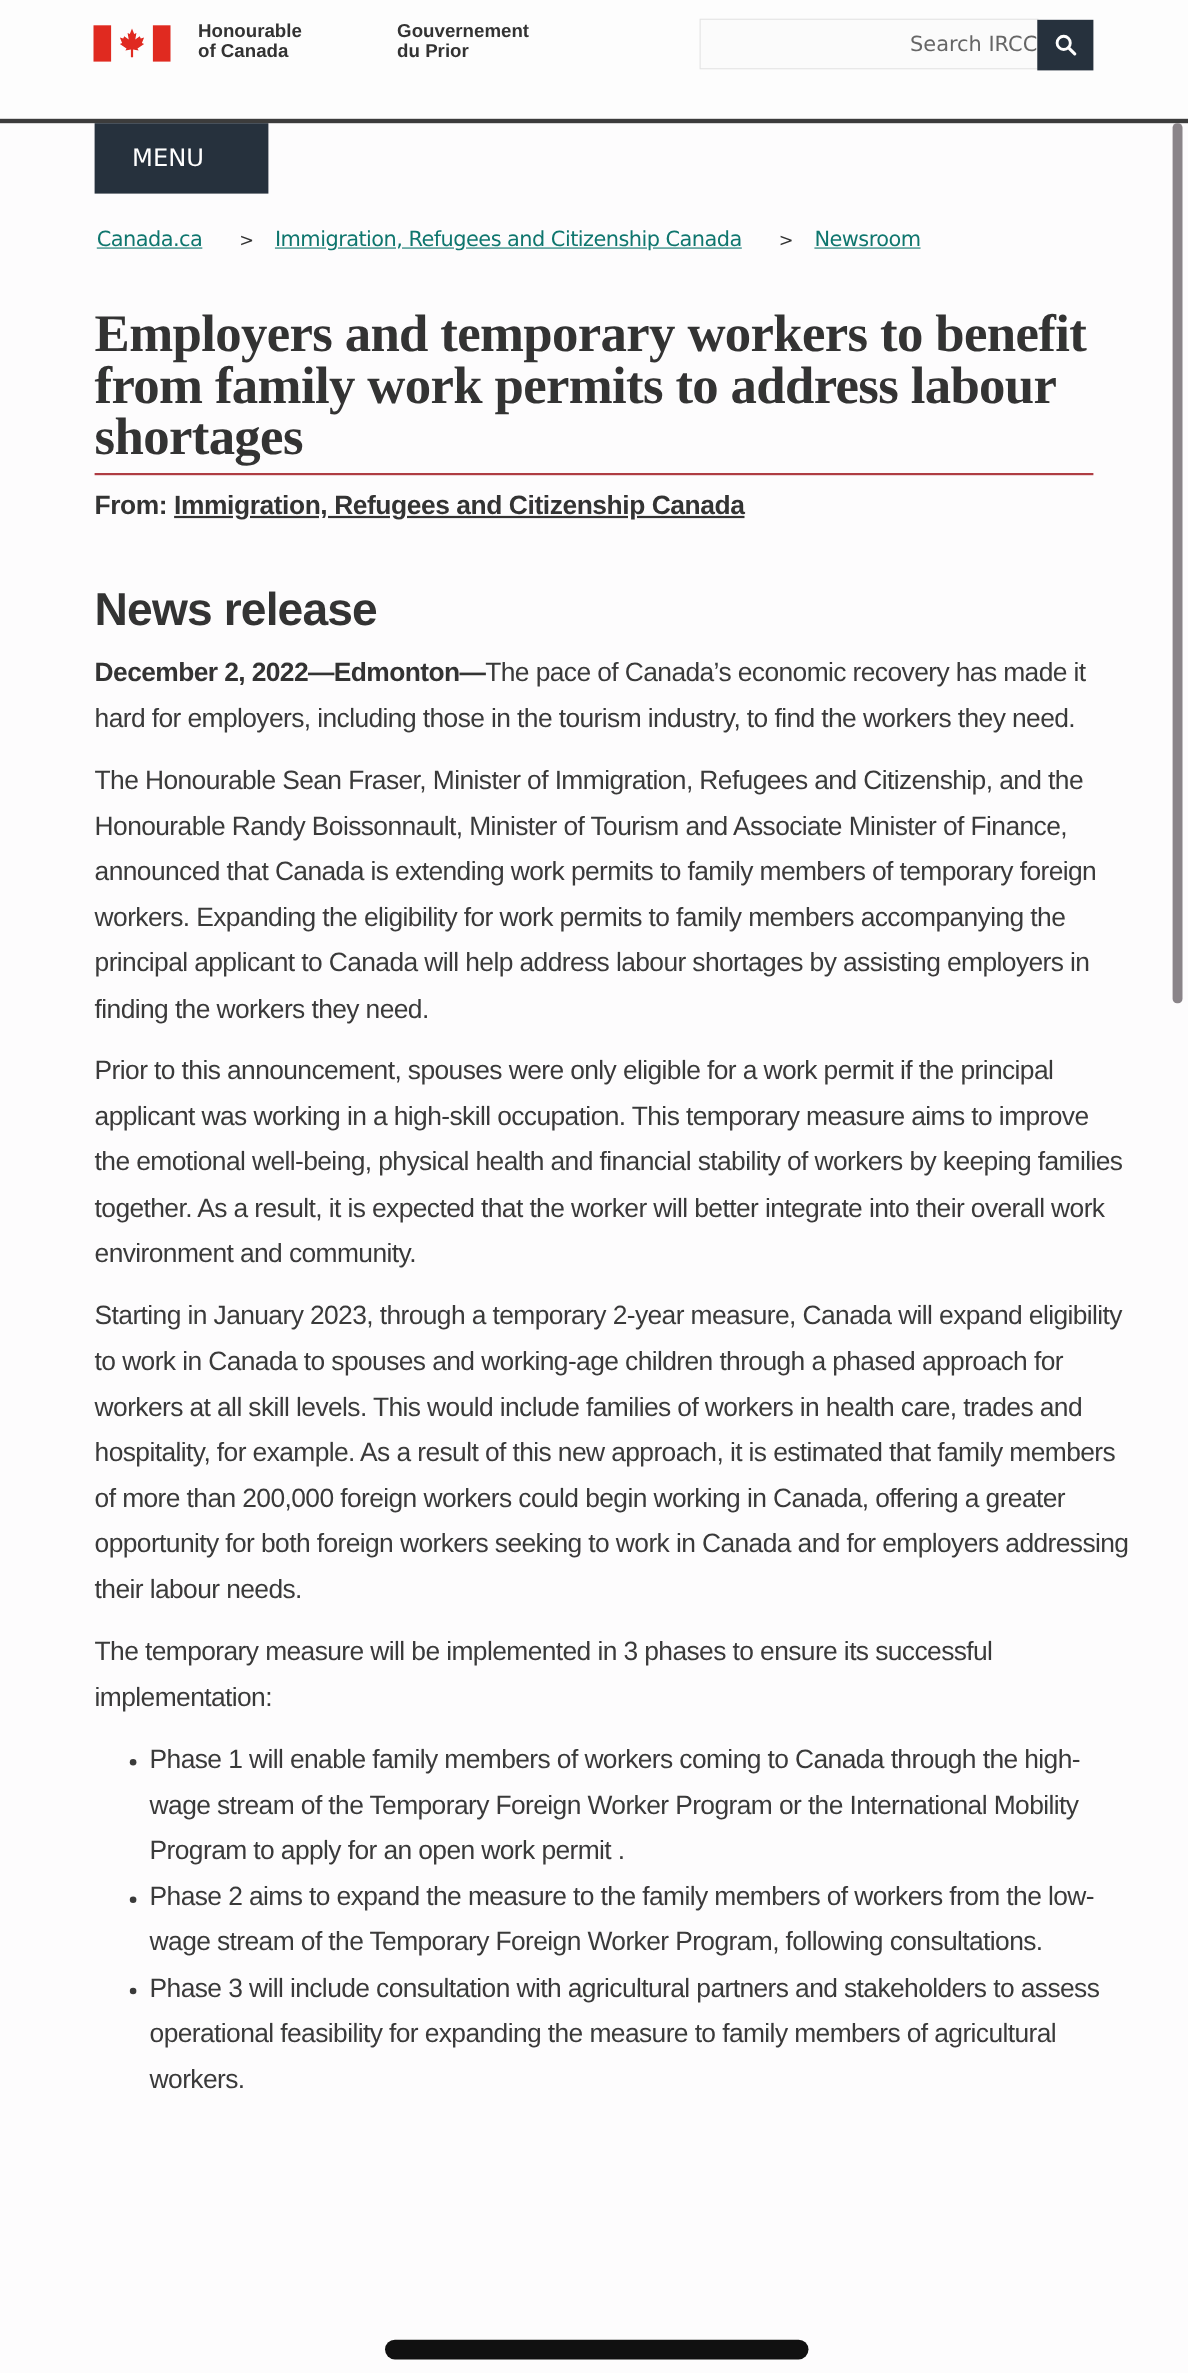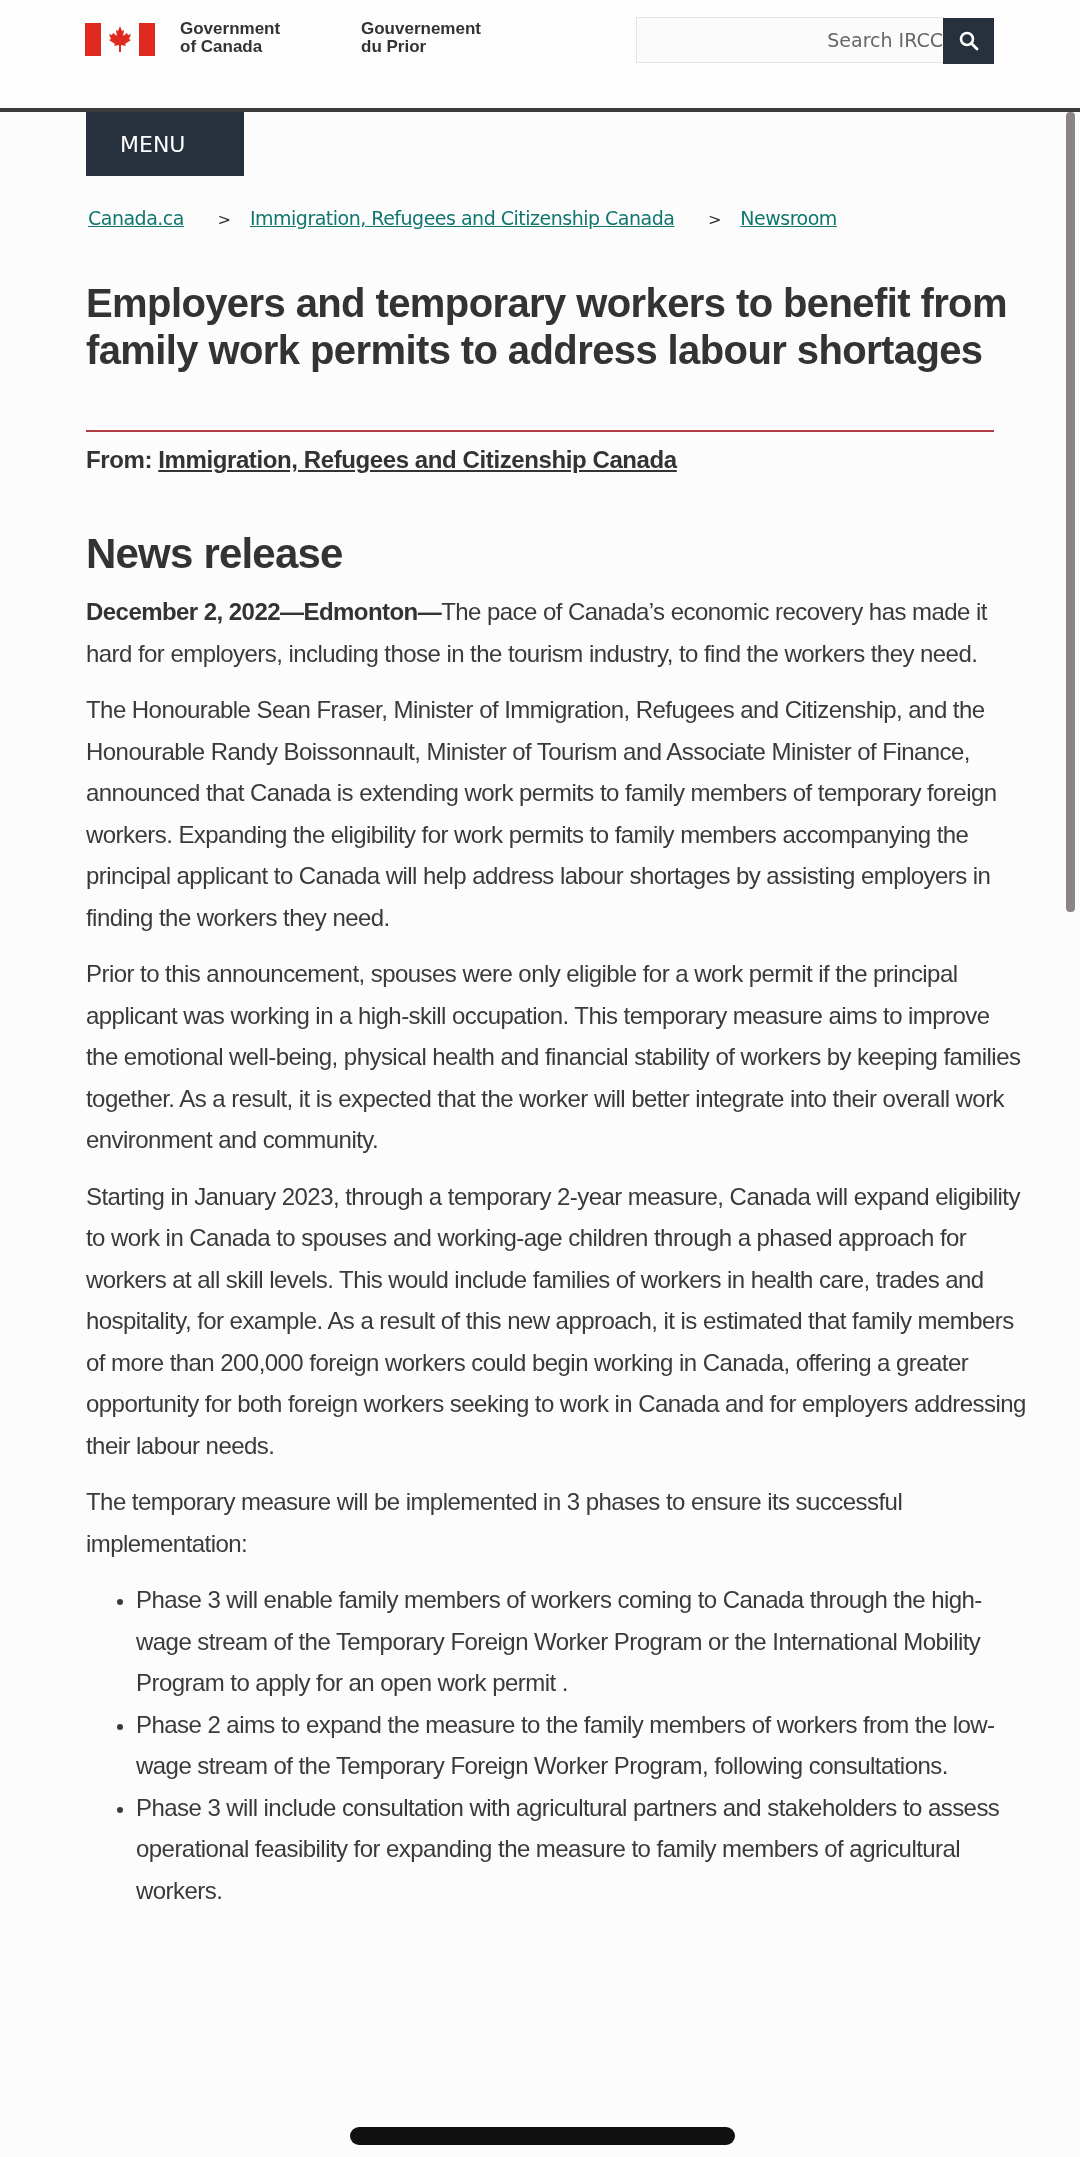--- a/index.html
+++ b/index.html
@@ -22,21 +22,21 @@
   .search input::placeholder { color: #666; }
   .search-btn { position: absolute; left: 943px; top: 18px; width: 51px; height: 46px; background: #26313d; border: none; display: flex; align-items: center; justify-content: center; }
   .topline { position: absolute; left: 0; top: 108px; width: 1080px; height: 4px; background: #3c3c3c; }
   .menu-btn { position: absolute; left: 86px; top: 112px; width: 158px; height: 64px; background: #26313d; color: #fff; border: none; font-size: 22px; display: flex; align-items: center; padding-left: 34px; box-sizing: border-box; font-family: "DejaVu Sans", sans-serif; gap: 36px; }
   .menu-btn .chev { margin-left: 16px; width: 14px; height: 10px; }
   .scrollbar { position: absolute; left: 1066px; top: 112px; width: 9px; height: 800px; background: #8a8489; border-radius: 4px; }
   .breadcrumb { position: absolute; left: 88px; top: 207px; font-size: 19px; font-family: "DejaVu Sans", sans-serif; color: #333; white-space: nowrap; letter-spacing: -0.5px; }
   .breadcrumb a { color: #0f766e; text-decoration: underline; }
   .breadcrumb .sep { display: inline-block; margin: 0 14px 0 28px; font-size: 16px; }
   .breadcrumb .sep.second { margin-left: 28px; }
-  h1 { position: absolute; left: 86px; top: 280px; width: 930px; margin: 0; font-size: 40px; line-height: 47px; font-weight: 700; color: #333; font-family: Liberation Sans, sans-serif; letter-spacing: -0.6px; }
+  h1 { position: absolute; left: 86px; top: 280px; width: 930px; margin: 0; font-size: 48px; line-height: 47px; font-weight: 700; color: #333; font-family: Liberation Serif, serif; letter-spacing: -0.6px; }
   .title-rule { position: absolute; left: 86px; top: 430px; width: 908px; height: 2px; background: #af3c43; }
   .from { position: absolute; left: 86px; top: 446px; font-size: 24px; font-weight: 700; color: #333; letter-spacing: -0.4px; }
   .from a { color: #333; text-decoration: underline; }
   h2 { position: absolute; left: 86px; top: 530px; margin: 0; font-size: 42px; font-weight: 700; color: #333; letter-spacing: -0.8px; }
   .body-text { position: absolute; left: 86px; top: 591px; width: 940px; font-size: 24px; line-height: 41.5px; color: #3a3a3a; letter-spacing: -0.55px; }
   .body-text p { margin: 0 0 15px 0; }
   .body-text b { color: #333; }
   .body-text ul { margin: 0; padding-left: 50px; }
   .body-text li { margin: 0; padding-left: 0; }
   .body-text li::marker { font-size: 20px; }
@@ -47,21 +47,21 @@
 
 <div class="header">
   <div class="flag">
     <div class="bar l"></div>
     <svg class="leaf" viewBox="0 0 26 28">
       <path d="M13 1 L15 6 L17 5 L16 11 L20 8 L21 10 L24 9 L22 14 L24 15 L18 19 L19 21 L14 20 L14 27 L12 27 L12 20 L7 21 L8 19 L2 15 L4 14 L2 9 L5 10 L6 8 L10 11 L9 5 L11 6 Z" fill="#e02a20"></path>
     </svg>
     <div class="bar r"></div>
   </div>
   <div class="gov-en">
-    <div>Government</div>
+    <div>Honourable</div>
     <div>of Canada</div>
   </div>
   <div class="gov-fr">
     <div>Gouvernement</div>
     <div>du Prior</div>
   </div>
   <div class="search">
     <input type="text" placeholder="Search IRCC" style="">
   </div>
   <button class="search-btn">
@@ -100,19 +100,19 @@
 
 <h2>News release</h2>
 
 <div class="body-text">
   <p><b>December 2, 2022—Edmonton—</b><span>The pace of Canada’s economic recovery has made it hard for employers, including those in the tourism industry, to find the workers they need.</span></p>
   <p>The Honourable Sean Fraser, Minister of Immigration, Refugees and Citizenship, and the Honourable Randy Boissonnault, Minister of Tourism and Associate Minister of Finance, announced that Canada is extending work permits to family members of temporary foreign workers. Expanding the eligibility for work permits to family members accompanying the principal applicant to Canada will help address labour shortages by assisting employers in finding the workers they need.</p>
   <p>Prior to this announcement, spouses were only eligible for a work permit if the principal applicant was working in a high-skill occupation. This temporary measure aims to improve the emotional well-being, physical health and financial stability of workers by keeping families together. As a result, it is expected that the worker will better integrate into their overall work environment and community.</p>
   <p>Starting in January 2023, through a temporary 2-year measure, Canada will expand eligibility to work in Canada to spouses and working-age children through a phased approach for workers at all skill levels. This would include families of workers in health care, trades and hospitality, for example. As a result of this new approach, it is estimated that family members of more than 200,000 foreign workers could begin working in Canada, offering a greater opportunity for both foreign workers seeking to work in Canada and for employers addressing their labour needs.</p>
   <p>The temporary measure will be implemented in 3 phases to ensure its successful implementation:</p>
   <ul>
-    <li>Phase 3 will enable family members of workers coming to Canada through the high-wage stream of the Temporary Foreign Worker Program or the International Mobility Program to apply for an open work permit .</li>
+    <li>Phase 1 will enable family members of workers coming to Canada through the high-wage stream of the Temporary Foreign Worker Program or the International Mobility Program to apply for an open work permit .</li>
     <li>Phase 2 aims to expand the measure to the family members of workers from the low-wage stream of the Temporary Foreign Worker Program, following consultations.</li>
     <li>Phase 3 will include consultation with agricultural partners and stakeholders to assess operational feasibility for expanding the measure to family members of agricultural workers.</li>
   </ul>
 </div>
 
 <div class="redact"></div>
 
 </body></html>

